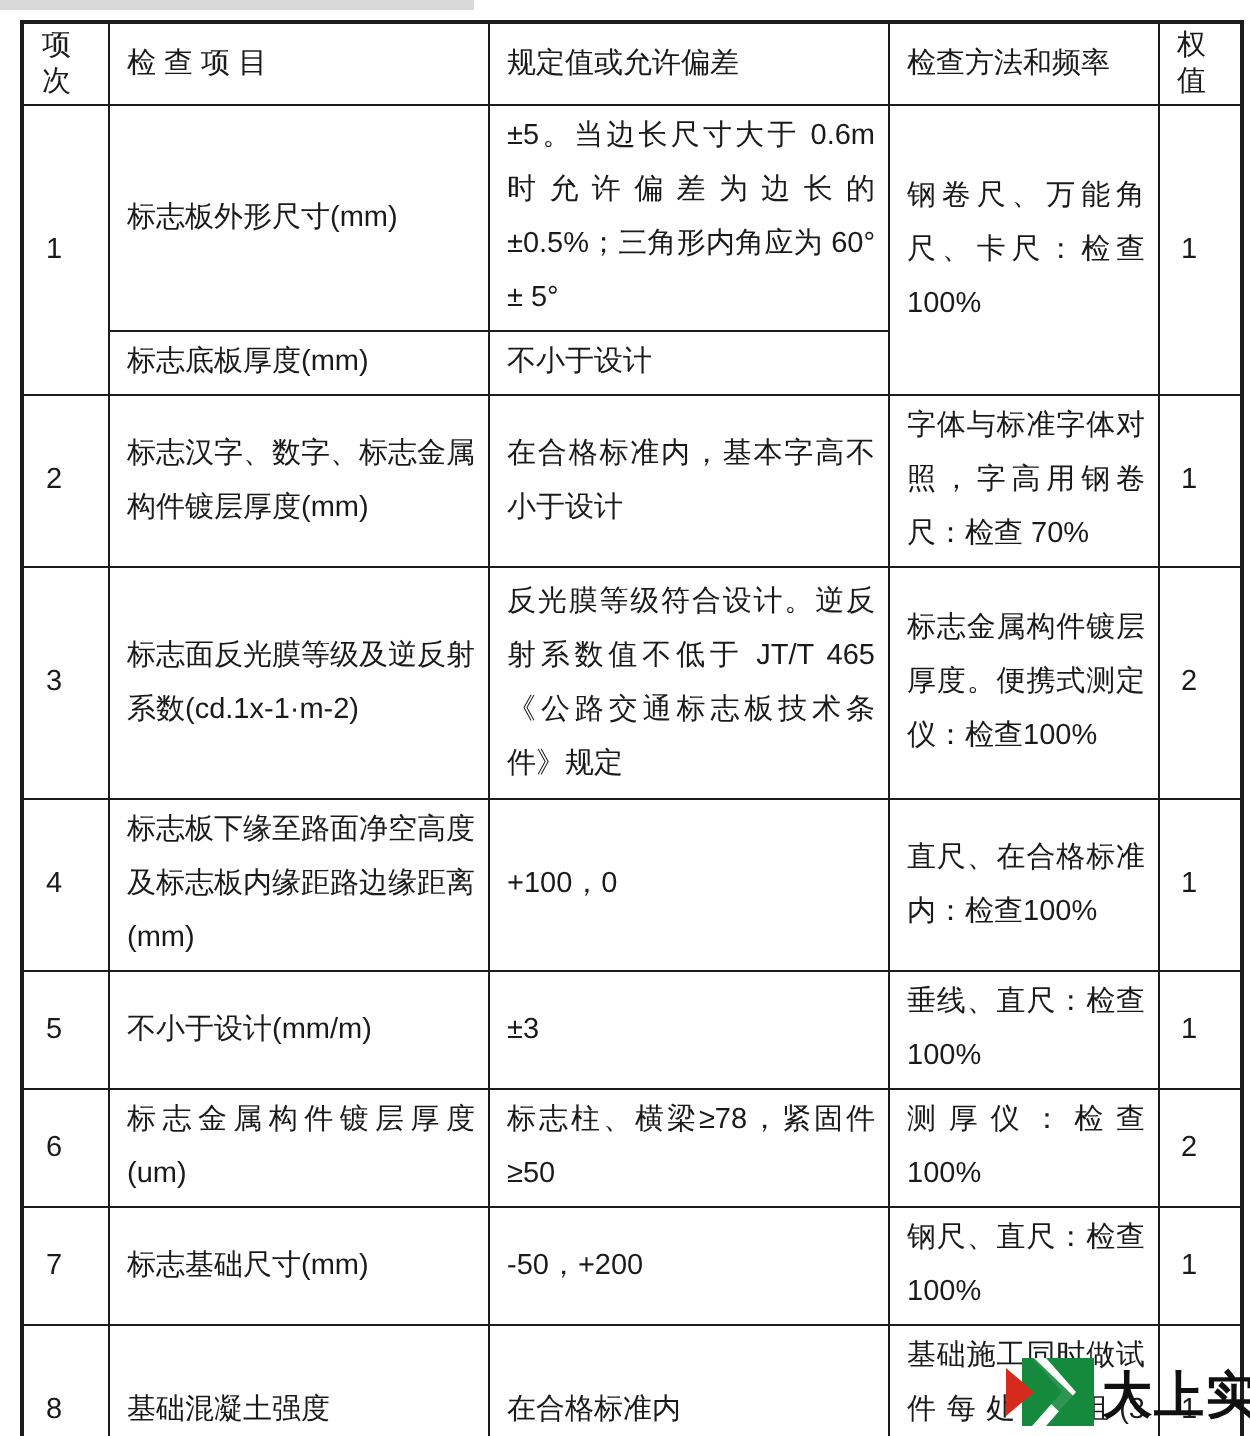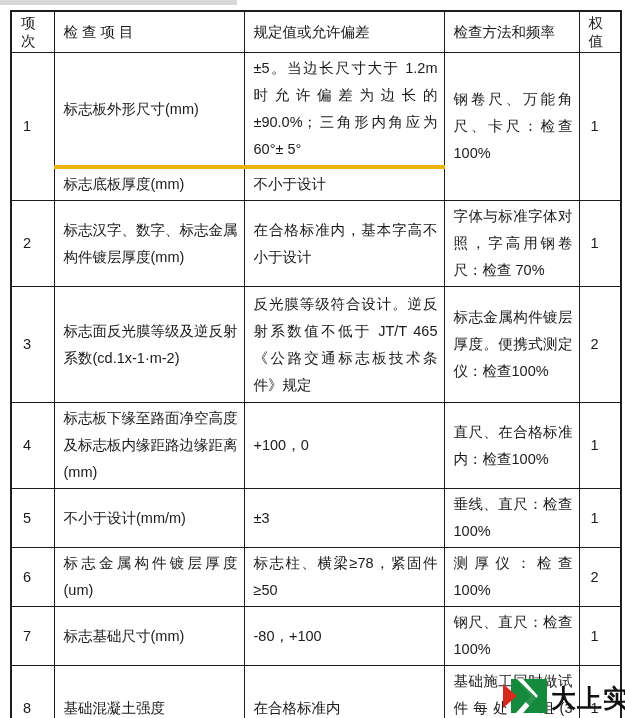--- a/index.html
+++ b/index.html
@@ -30,21 +30,21 @@
   tr.hd th{height:28px;line-height:18px;}
   tr.r1a td{height:104px;}
   tr.r1b td{height:24px;}
   tr.r2 td{height:80px;}
   tr.r3 td{height:111px;}
   tr.r4 td{height:81px;}
   tr.r5 td{height:51px;}
   tr.r6 td{height:53px;}
   tr.r7 td{height:52px;}
   tr.r8 td{height:80px;}
-  tr.r1b td{border-top:4px solid #eab308;}
+  tr.r1b td{border-top:1px solid #eab308;}
   td.num{padding-left:11px;}
   td.jus{text-align:justify;text-justify:inter-character;}
   .watermark{
     position:absolute;left:503px;top:678px;
     display:flex;align-items:center;gap:2px;
     white-space:nowrap;
   }
   .wm-text{
     font-size:25px;font-weight:bold;color:#101010;
     letter-spacing:1px;line-height:1;
@@ -68,21 +68,21 @@
       <th>项次</th>
       <th>检 查 项 目</th>
       <th>规定值或允许偏差</th>
       <th>检查方法和频率</th>
       <th>权值</th>
     </tr>
 
     <tr class="r1a">
       <td class="num" rowspan="2">1</td>
       <td>标志板外形尺寸(mm)</td>
-      <td class="jus">±5。当边长尺寸大于 1.2m 时允许偏差为边长的±90.0%；三角形内角应为 60°± 5°</td>
+      <td class="jus">±5。当边长尺寸大于 0.6m 时允许偏差为边长的±0.5%；三角形内角应为 60°± 5°</td>
       <td class="jus" rowspan="2">钢卷尺、万能角尺、卡尺：检查100%</td>
       <td class="num" rowspan="2">1</td>
     </tr>
     <tr class="r1b">
       <td>标志底板厚度(mm)</td>
       <td>不小于设计</td>
     </tr>
 
     <tr class="r2">
       <td class="num">2</td>
@@ -120,21 +120,21 @@
       <td class="num">6</td>
       <td class="jus">标志金属构件镀层厚度(um)</td>
       <td class="jus">标志柱、横梁≥78，紧固件≥50</td>
       <td class="jus">测厚仪：检查100%</td>
       <td class="num">2</td>
     </tr>
 
     <tr class="r7">
       <td class="num">7</td>
       <td>标志基础尺寸(mm)</td>
-      <td>-80，+100</td>
+      <td>-50，+200</td>
       <td class="jus">钢尺、直尺：检查100%</td>
       <td class="num">1</td>
     </tr>
 
     <tr class="r8">
       <td class="num">8</td>
       <td>基础混凝土强度</td>
       <td>在合格标准内</td>
       <td class="jus">基础施工同时做试件每处 1 组(3 件)：检查 100%</td>
       <td class="num">1</td>

